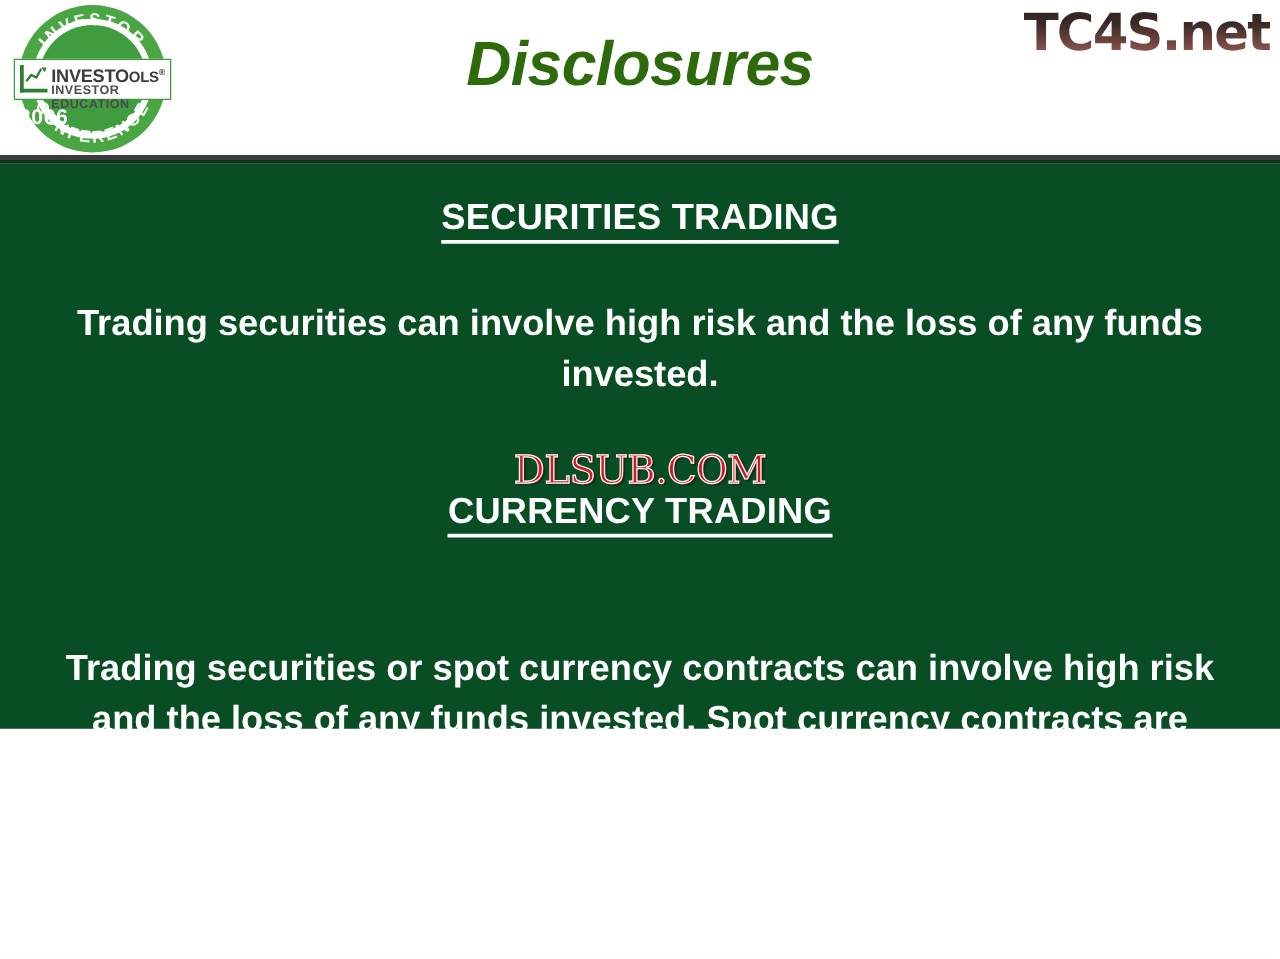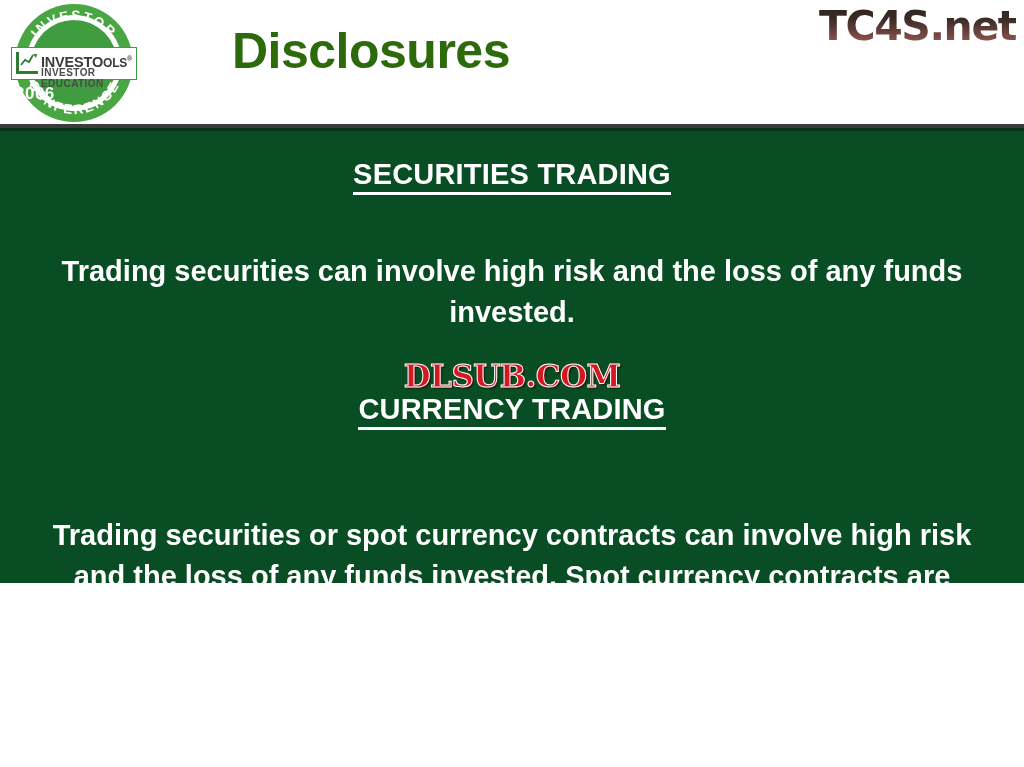--- a/index.html
+++ b/index.html
@@ -148,25 +148,27 @@
     font-weight: bold;
     letter-spacing: 0.45px;
     font-family: "Liberation Sans", sans-serif;
   }
 
   
   .slide-title {
     position: absolute;
     left: 232px; top: 22px;
     width: 560px;
+    text-align: center;
     color: #2d6a0c;
     font-size: 50px;
     font-weight: bold;
     letter-spacing: -0.5px;
     font-family: "Liberation Sans", sans-serif;
+    font-style: italic;
   }
 
   
   .tc4s {
     position: absolute;
     right: 8px; top: 2px;
     font-size: 41px;
     font-weight: bold;
     font-style: normal;
     letter-spacing: -1.4px;
@@ -207,21 +209,21 @@
 
   .para {
     position: absolute;
     width: 100%;
     text-align: center;
     color: #ffffff;
     font-weight: bold;
     font-family: "Liberation Sans", sans-serif;
   }
   #para-securities {
-    top: 120px;
+    top: 108px;
     font-size: 29px;
     line-height: 41px;
     padding: 0 45px;
     box-sizing: border-box;
   }
   #para-currency {
     top: 384px;
     font-size: 29px;
     line-height: 41px;
     padding: 0 28px;
@@ -229,21 +231,21 @@
   }
 
   
   .dlsub {
     position: absolute;
     left: 0; top: 227px;
     width: 100%;
     text-align: center;
     font-family: "DejaVu Serif", serif;
     font-size: 31px;
-    font-weight: bold;
+    font-weight: normal;
     letter-spacing: -0.5px;
     color: #d51820;
     -webkit-text-stroke: 1px #ffffff;
     text-shadow: 1px 1px 0 #7d0c10, 2px 2px 1px rgba(0,0,0,0.35);
   }
 
   
   .tx {
     position: absolute;
     right: 10px; top: 585px;

